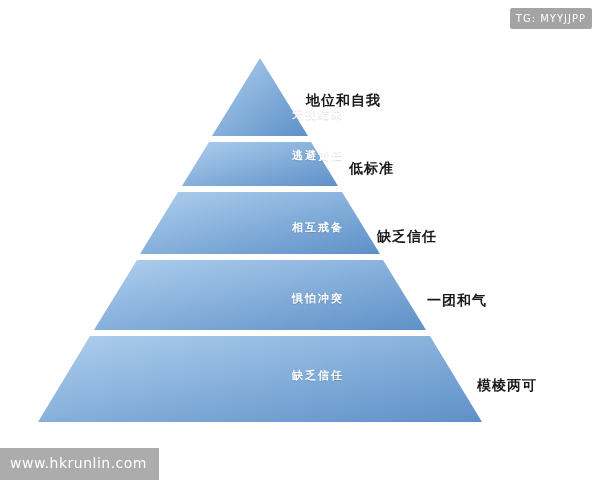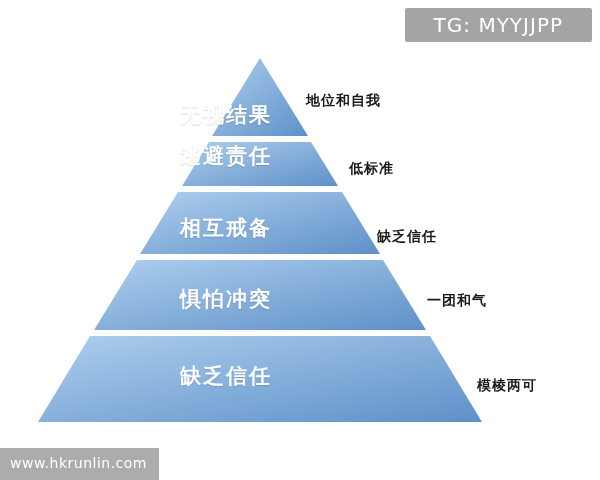--- a/index.html
+++ b/index.html
@@ -17,23 +17,23 @@
   .pyramid-svg {
     position: absolute;
     left: 0; top: 0;
     width: 600px; height: 480px;
   }
 
   .lvl-label {
     position: absolute;
     left: 180px;
     width: 164px;
-    text-align: left;
+    text-align: right;
     color: #ffffff;
-    font-size: 21px;
+    font-size: 11px;
     font-weight: bold;
     letter-spacing: 2px;
     line-height: 18px;
     text-shadow: 0 1px 1px rgba(0,0,0,0.15);
   }
 
   .side-label {
     position: absolute;
     color: #1a1a1a;
     font-size: 14px;
@@ -41,23 +41,23 @@
     letter-spacing: 1px;
     line-height: 18px;
     white-space: nowrap;
   }
 
   .tg-badge {
     position: absolute;
     top: 8px;
     right: 8px;
     color: #ffffff;
-    font-size: 20px;
+    font-size: 10px;
     letter-spacing: 1px;
-    padding: 5px 29px;
+    padding: 5px 6px;
     border-radius: 2px;
   }
 
   .watermark {
     position: absolute;
     left: 0;
     bottom: 0;
     color: #ffffff;
     font-size: 14px;
     letter-spacing: 0.5px;

